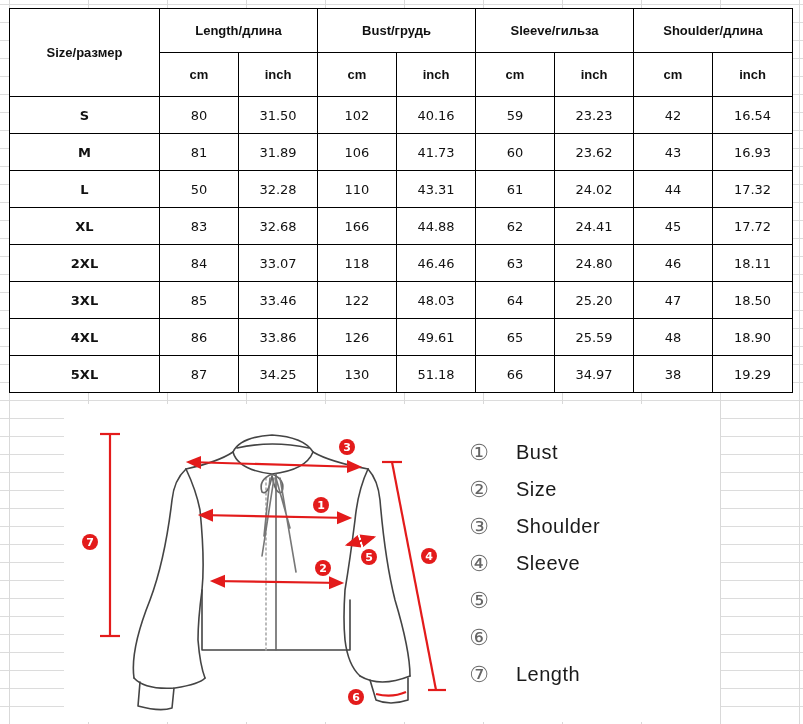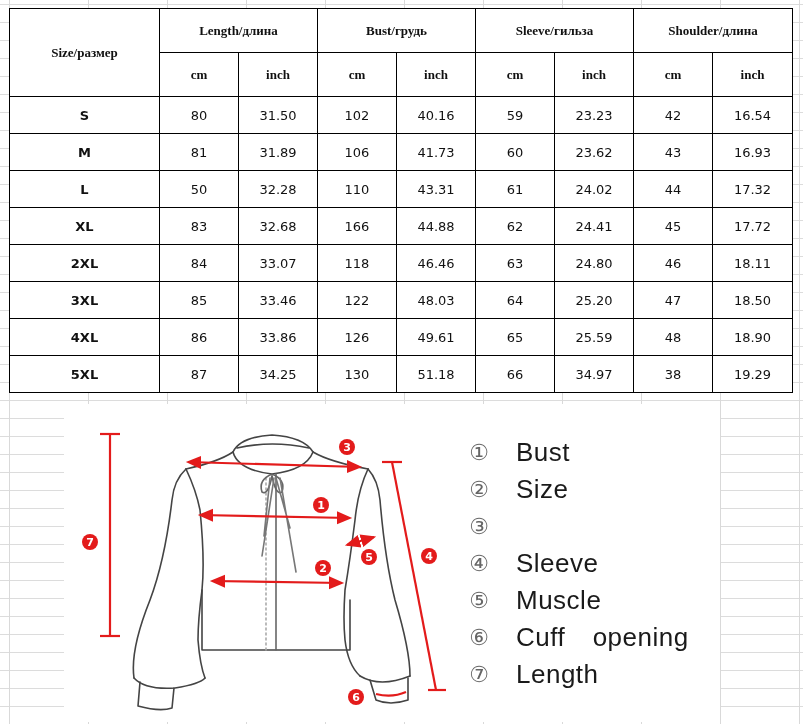--- a/index.html
+++ b/index.html
@@ -15,42 +15,42 @@
   }
   table.size-table {
     position: absolute; left: 9px; top: 8px;
     border-collapse: collapse; background: #fff;
     table-layout: fixed;
   }
   .size-table td, .size-table th {
     border: 1.5px solid #000; text-align: center; padding: 0;
     font-size: 13px; color: #111;
   }
-  .size-table th { font-weight: bold; font-family: Liberation Serif, serif; font-size: 13px; }
+  .size-table th { font-weight: bold; font-family: Liberation Sans, sans-serif; font-size: 13px; }
   .size-table tr.h1 th { height: 43px; }
   .size-table tr.h2 th { height: 43px; }
   .size-table tbody td { height: 36px; font-weight: normal; }
   .size-table tbody td.size { font-weight: bold; }
   .diagram {
     position: absolute; left: 64px; top: 404px; width: 656px; height: 318px;
     background: #fff;
   }
   .legend {
     position: absolute; left: 466px; top: 434px;
   }
   .legend-item {
     height: 37px; display: flex; align-items: center;
   }
   .legend-num {
     width: 26px; height: 26px; font-size: 22px; color: #666;
     font-family: "DejaVu Serif", serif; display: inline-flex;
     align-items: center; justify-content: center; margin-right: 24px;
   }
   .legend-label {
-    font-family: "Liberation Sans", sans-serif; font-size: 26px; color: #1a1a1a;
+    font-family: "Liberation Sans", sans-serif; font-size: 20px; color: #1a1a1a;
     letter-spacing: 0.5px; word-spacing: 6px;
   }
   svg text { font-family: "DejaVu Sans", sans-serif; }
 </style>
 </head>
 <body>
 
 <table class="size-table">
   <colgroup>
     <col style="width:150px">
@@ -256,30 +256,29 @@
   <div class="legend-item">
     <span class="legend-num">①</span>
     <span class="legend-label">Bust</span>
   </div>
   <div class="legend-item">
     <span class="legend-num">②</span>
     <span class="legend-label">Size</span>
   </div>
   <div class="legend-item">
     <span class="legend-num">③</span>
+    <span class="legend-label">Shoulder</span>
   </div>
   <div class="legend-item">
     <span class="legend-num">④</span>
     <span class="legend-label">Sleeve</span>
   </div>
   <div class="legend-item">
     <span class="legend-num">⑤</span>
-    <span class="legend-label">Muscle</span>
   </div>
   <div class="legend-item">
     <span class="legend-num">⑥</span>
-    <span class="legend-label" style="white-space:pre">Cuff  opening</span>
   </div>
   <div class="legend-item">
     <span class="legend-num">⑦</span>
     <span class="legend-label">Length</span>
   </div>
 </div>
 
 </body></html>

